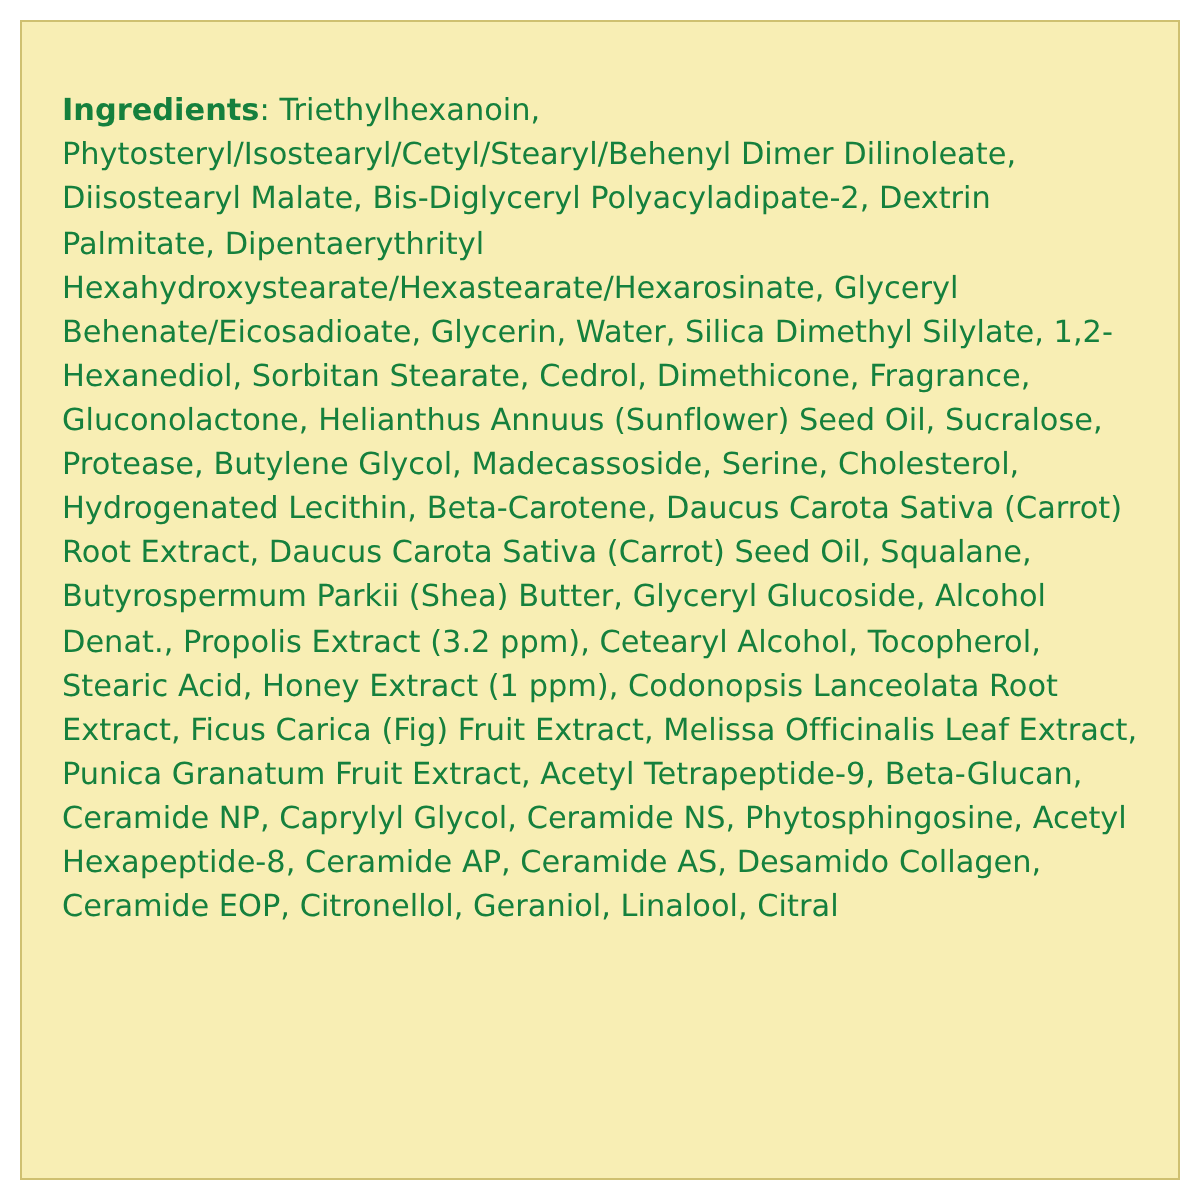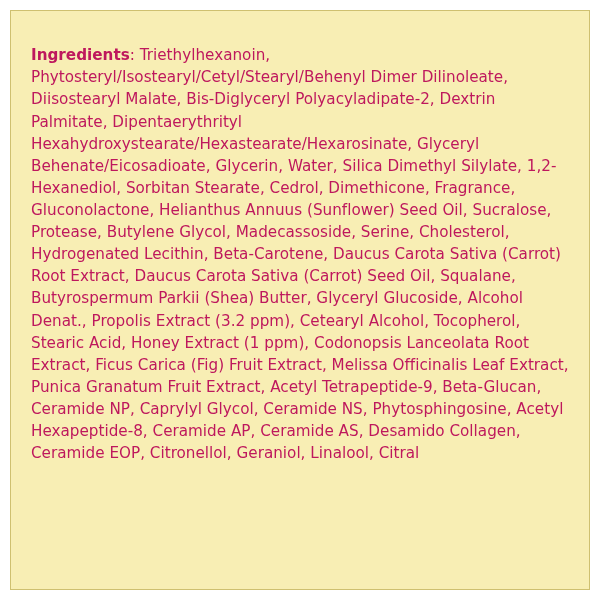--- a/index.html
+++ b/index.html
@@ -24,21 +24,21 @@
   }
   .content {
     position: absolute;
     left: 20px;
     top: 18px;
     right: 16px;
   }
   .ingredients-text {
     font-size: 15.2px;
     line-height: 1.455;
-    color: #be185d;
+    color: #15803d;
     text-align: left;
     word-spacing: 0px;
     letter-spacing: 0.01px;
   }
   .label {
     font-weight: bold;
   }
 </style>
 </head>
 <body>

